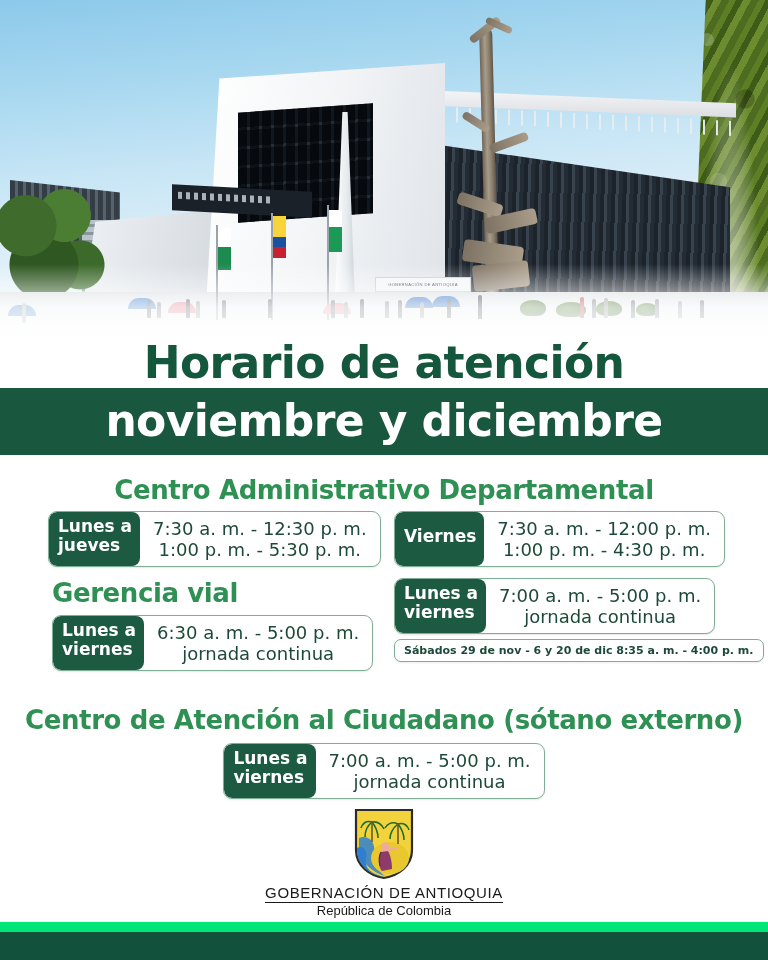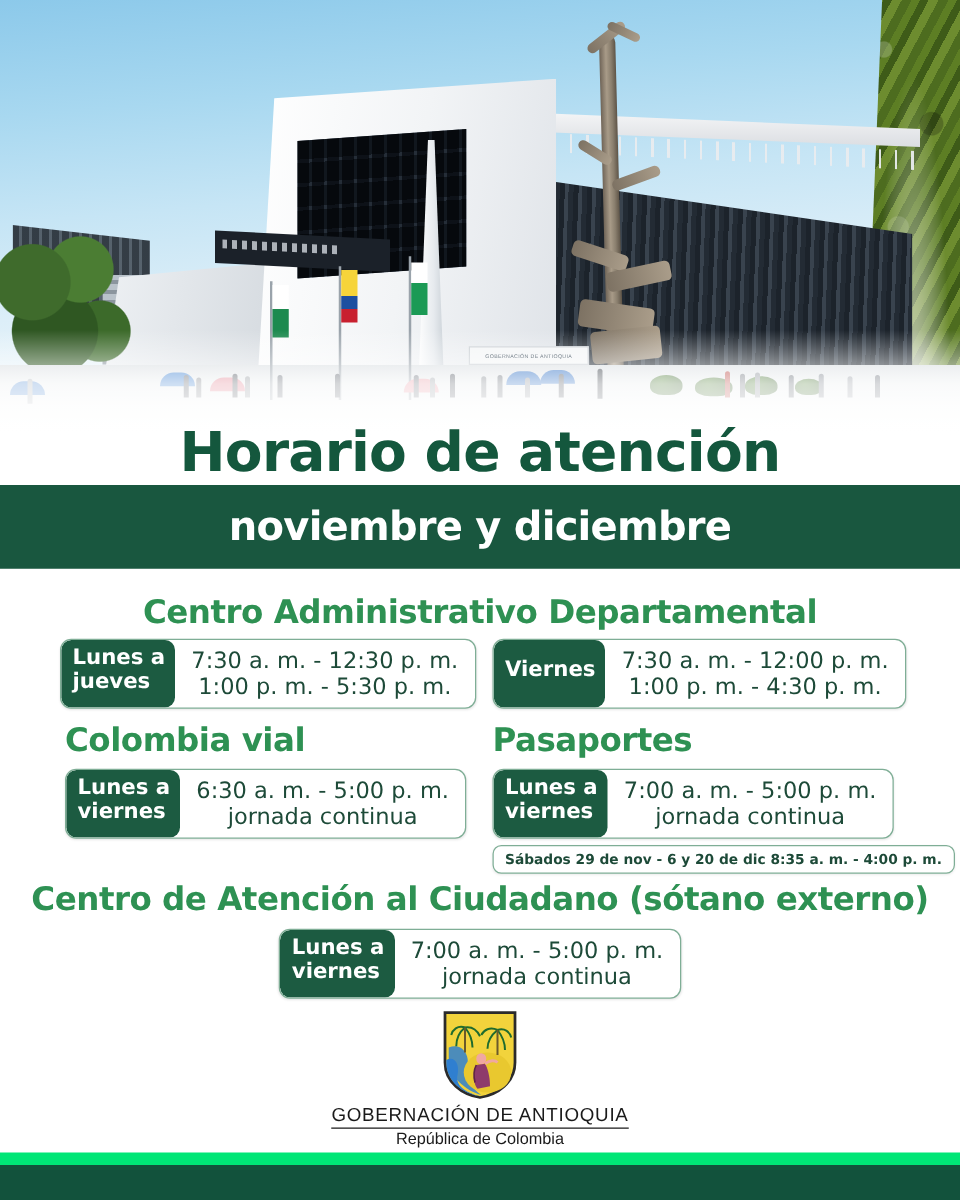--- a/index.html
+++ b/index.html
@@ -234,21 +234,21 @@
     top: 388px; left: 0;
     width: 768px; height: 67px;
     background: #19573f;
   }
   .title-line2 {
     position: absolute;
     top: 390px; left: 0;
     width: 768px;
     text-align: center;
     color: #ffffff;
-    font-size: 32px;
+    font-size: 44px;
     font-weight: bold;
     letter-spacing: -.6px;
     line-height: 62px;
     font-family: "DejaVu Sans", sans-serif;
   }
 
   
   .content { position: absolute; top: 455px; left: 0; width: 768px; }
 
   .section-heading {
@@ -473,31 +473,30 @@
       </div>
 
       <div class="badge badge-cad-v">
         <div class="badge-day single">Viernes</div>
         <div class="badge-hours">7:30 a. m. - 12:00 p. m.
 1:00 p. m. - 4:30 p. m.</div>
       </div>
     </div>
 
     <div class="col-gv">
-      <div class="section-heading">Colombia vial</div>
+      <div class="section-heading">Gerencia vial</div>
       <div class="badge">
         <div class="badge-day">Lunes a
 viernes</div>
         <div class="badge-hours">6:30 a. m. - 5:00 p. m.
 jornada continua</div>
       </div>
     </div>
 
     <div class="col-pp">
-      <div class="section-heading">Pasaportes</div>
       <div class="badge">
         <div class="badge-day">Lunes a
 viernes</div>
         <div class="badge-hours">7:00 a. m. - 5:00 p. m.
 jornada continua</div>
       </div>
       <div class="note-wrap">
         <div class="note-pill">Sábados 29 de nov - 6 y 20 de dic 8:35 a. m. - 4:00 p. m.</div>
       </div>
     </div>

